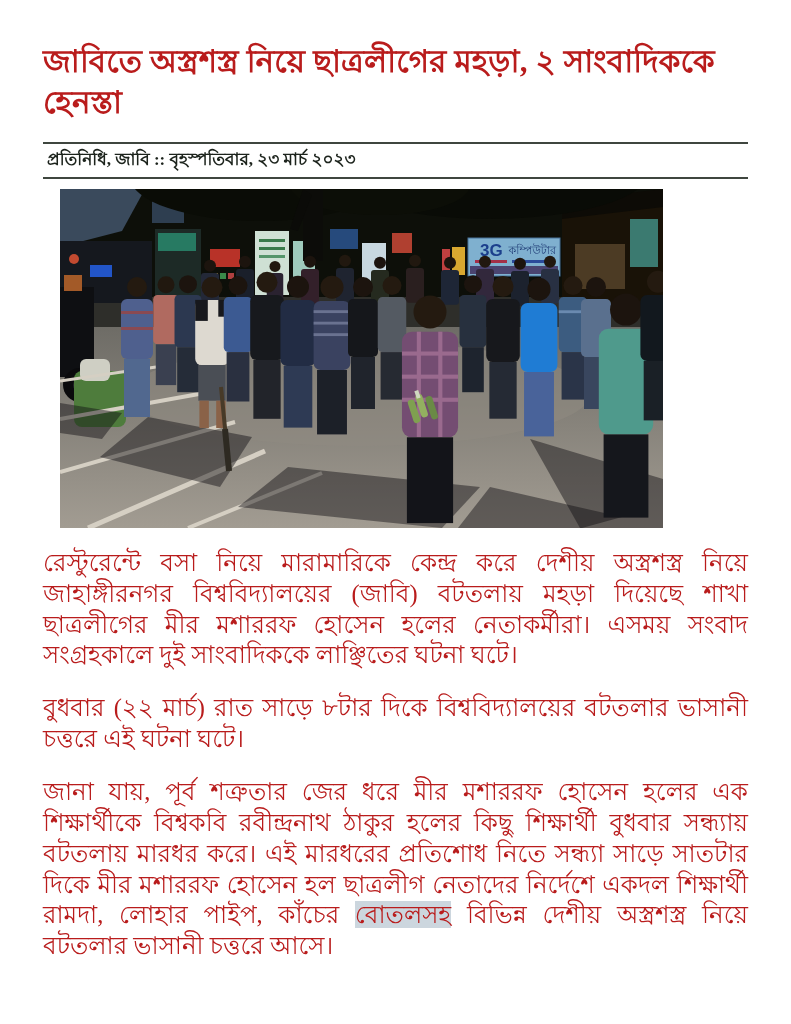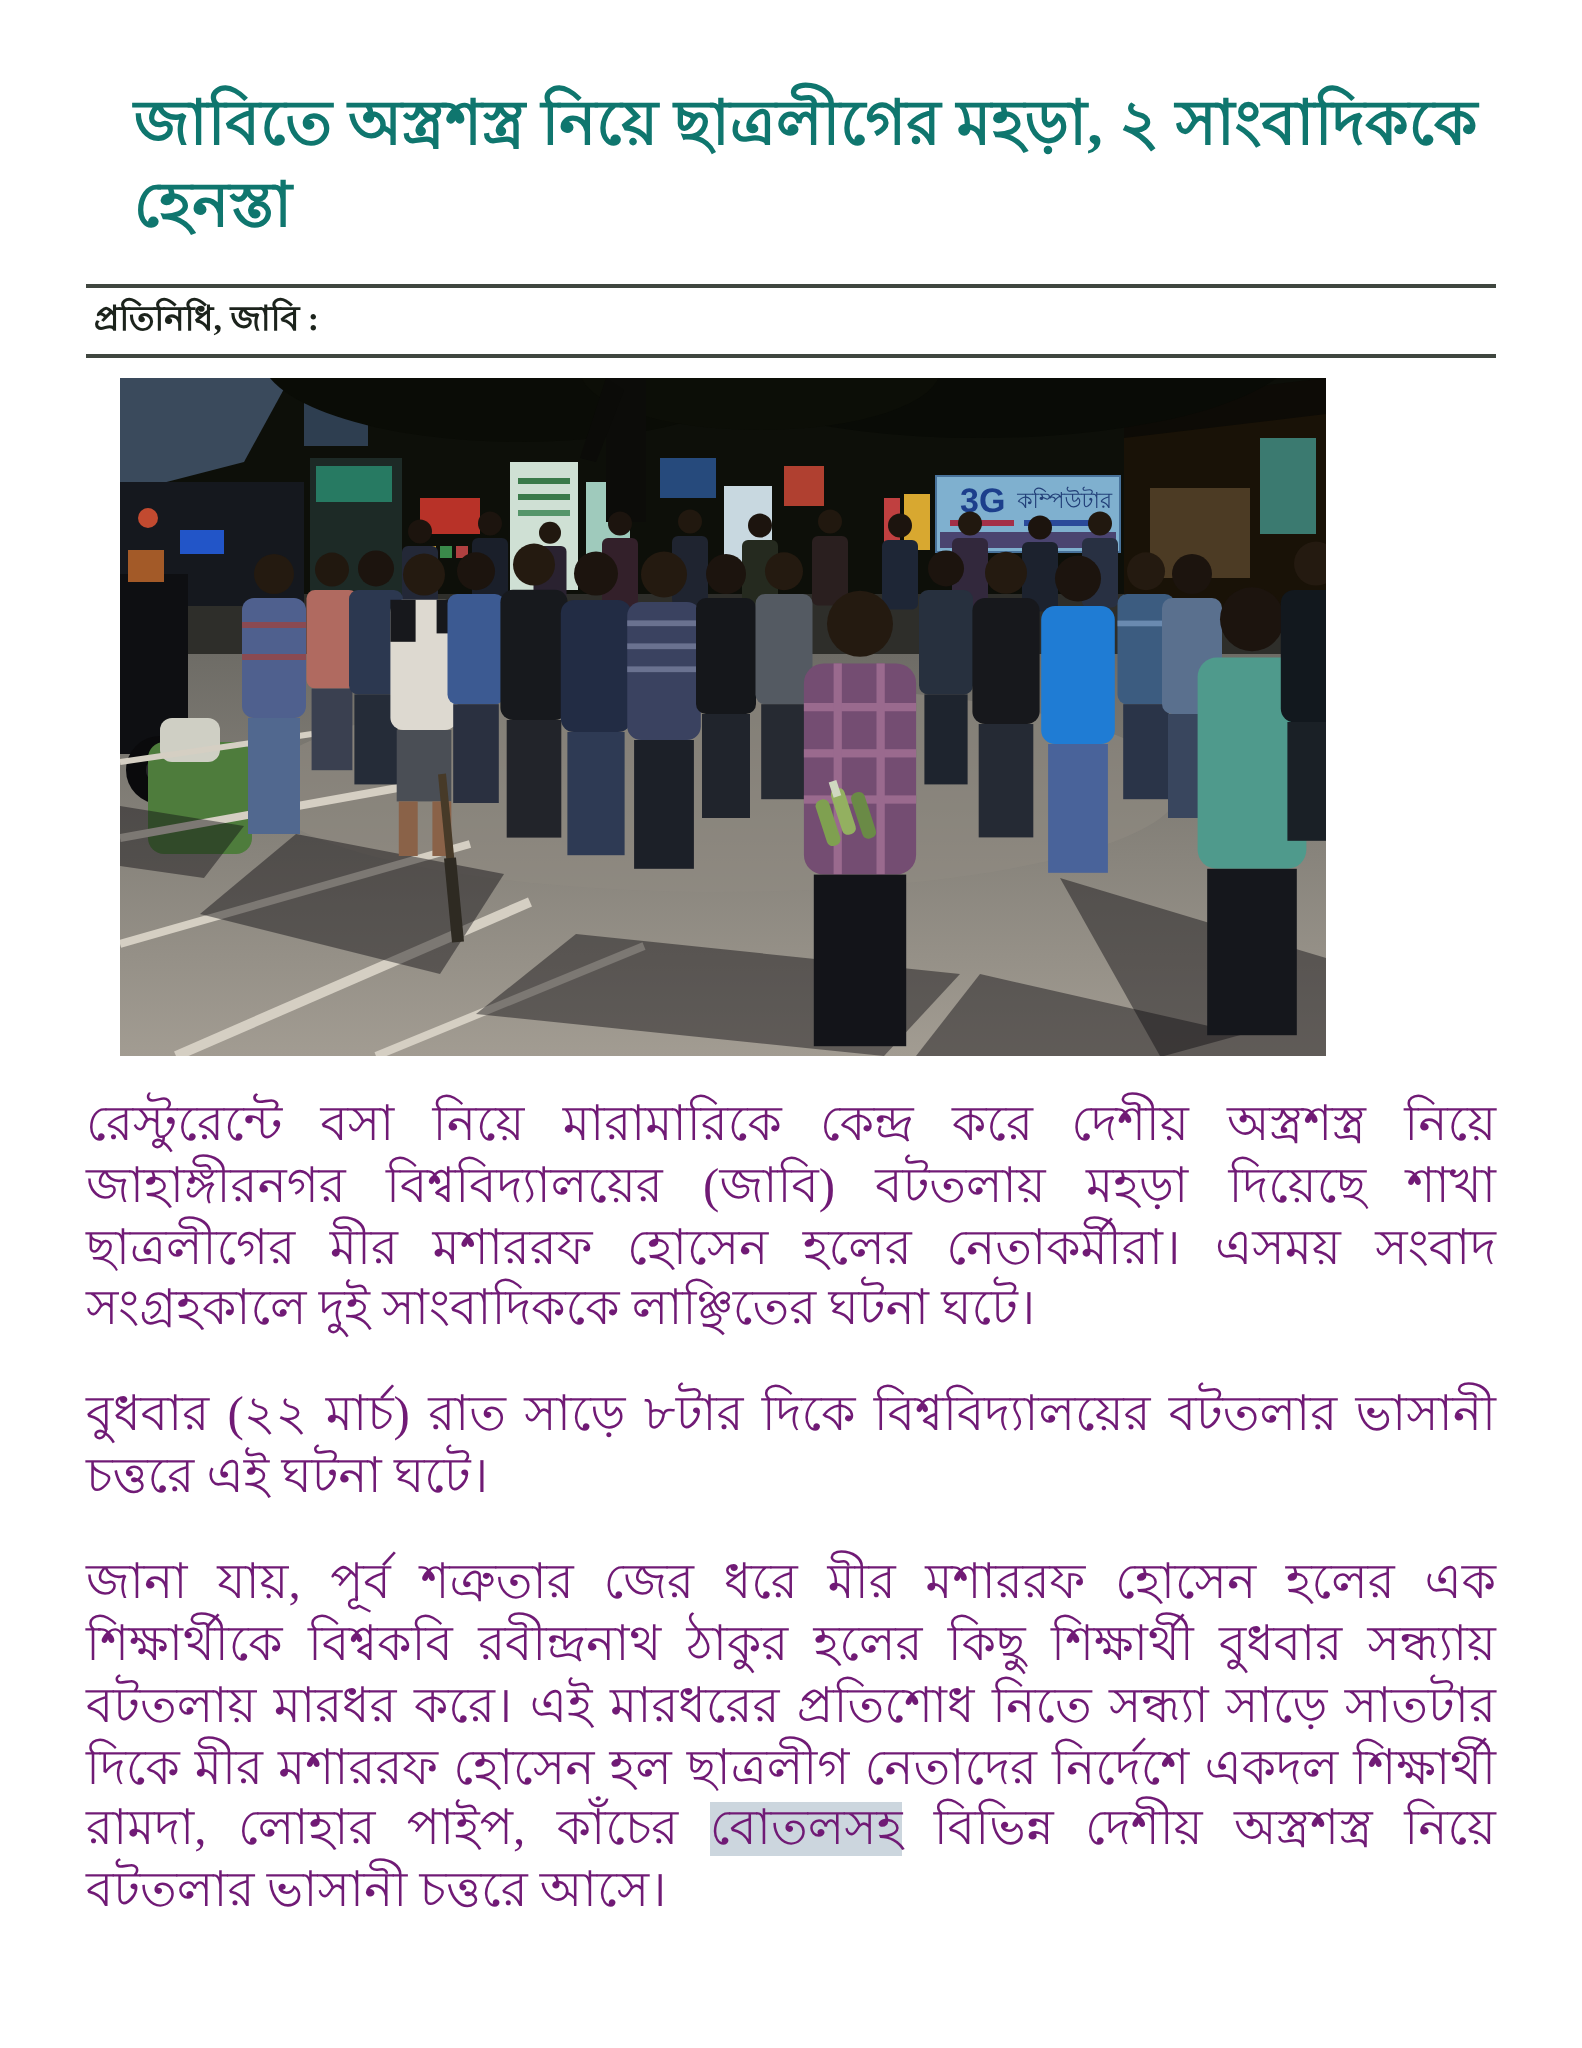--- a/index.html
+++ b/index.html
@@ -4,25 +4,25 @@
 <style>
   html,body{margin:0;padding:0;background:#ffffff;}
   .page{
     position:relative;
     width:791px;height:1024px;
     background:#ffffff;
     overflow:hidden;
     font-family:"Liberation Serif","DejaVu Serif",serif;
   }
   .headline{
-    margin:42px 43px 0 67px;
+    margin:42px 43px 0 43px;
     font-size:31px;
     line-height:1.32;
     font-weight:700;
-    color:#0f766e;
+    color:#b91c1c;
     letter-spacing:0.2px;
   }
   .byline-row{
     margin:18px 43px 0 43px;
     border-top:2px solid #3f463f;
     border-bottom:2px solid #3f463f;
     display:flex;
     align-items:center;
     padding:2px 4px 3px 4px;
     font-size:17px;
@@ -31,35 +31,36 @@
   }
   .photo-wrap{
     width:671px;height:339px;
     margin:10px auto 0 auto;
   }
   .photo-wrap svg{display:block;}
   .body-text{
     margin:20px 43px 0 43px;
     font-size:24.5px;
     line-height:1.26;
-    color:#701a75;
+    color:#b91c1c;
     text-align:justify;
   }
   .body-text + .body-text{margin-top:22px;}
   .hl{background:#ccd6de;}
 </style>
 </head>
 <body>
 
 <div class="page">
 
   <h1 class="headline">জাবিতে অস্ত্রশস্ত্র নিয়ে ছাত্রলীগের মহড়া, ২ সাংবাদিককে হেনস্তা</h1>
 
   <div class="byline-row">
     <span>প্রতিনিধি, জাবি :</span>
+    <span>: বৃহস্পতিবার, ২৩ মার্চ ২০২৩</span>
   </div>
 
   <figure class="photo-wrap" style="margin-block:10px 0;">
     <svg width="603" height="339" viewBox="0 0 603 339">
       <defs>
         <linearGradient id="road" x1="0" y1="0" x2="0" y2="1">
           <stop offset="0" stop-color="#6e6c66"></stop>
           <stop offset="1" stop-color="#a29c92"></stop>
         </linearGradient>
       </defs>

